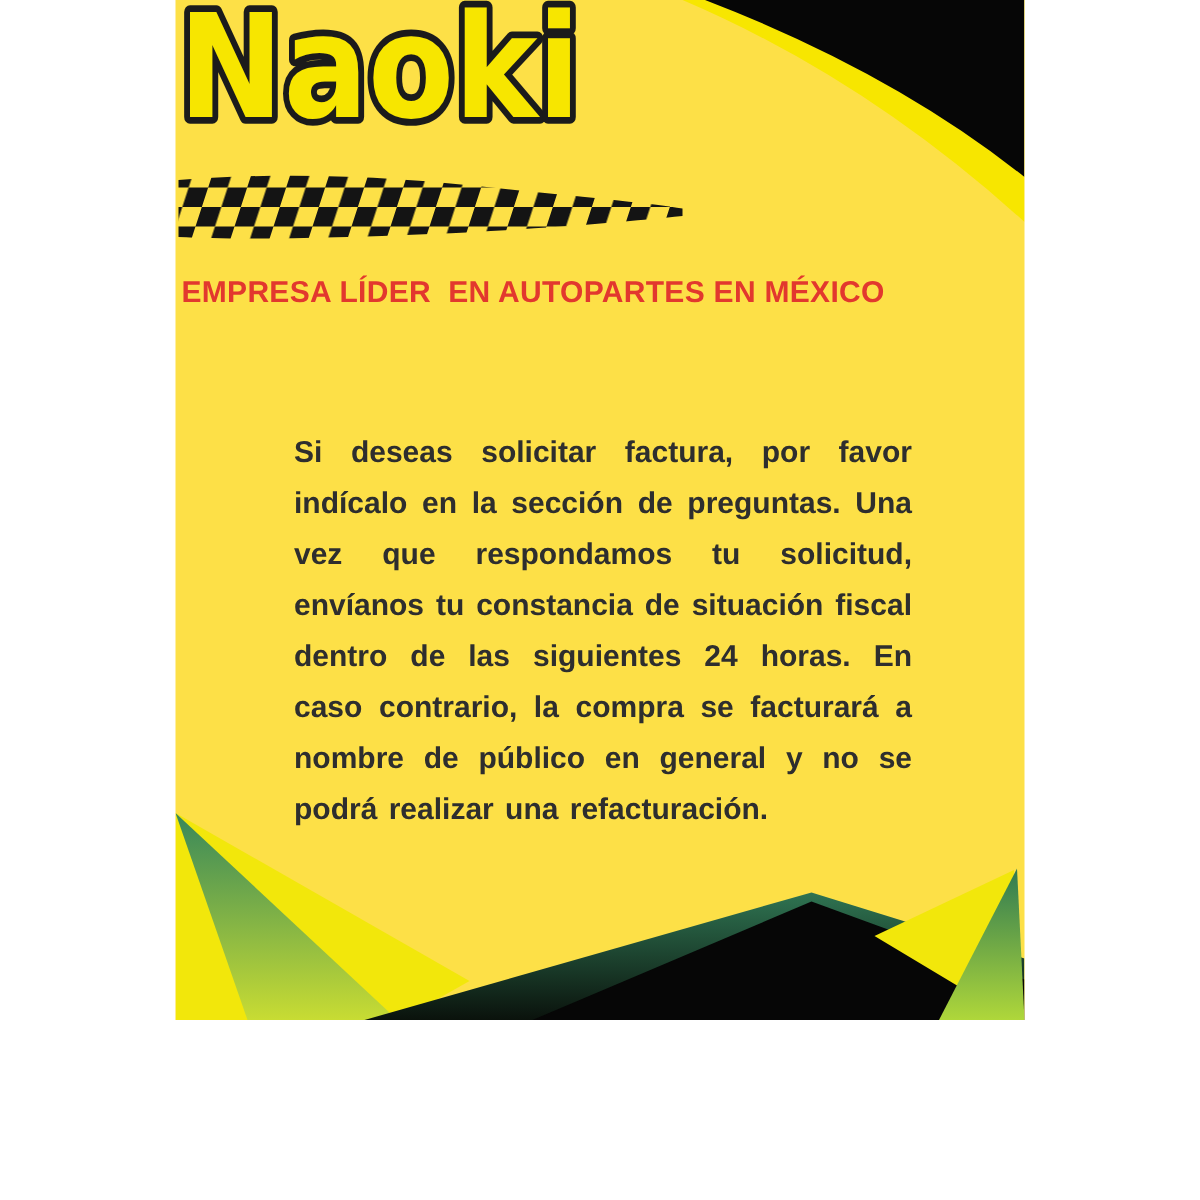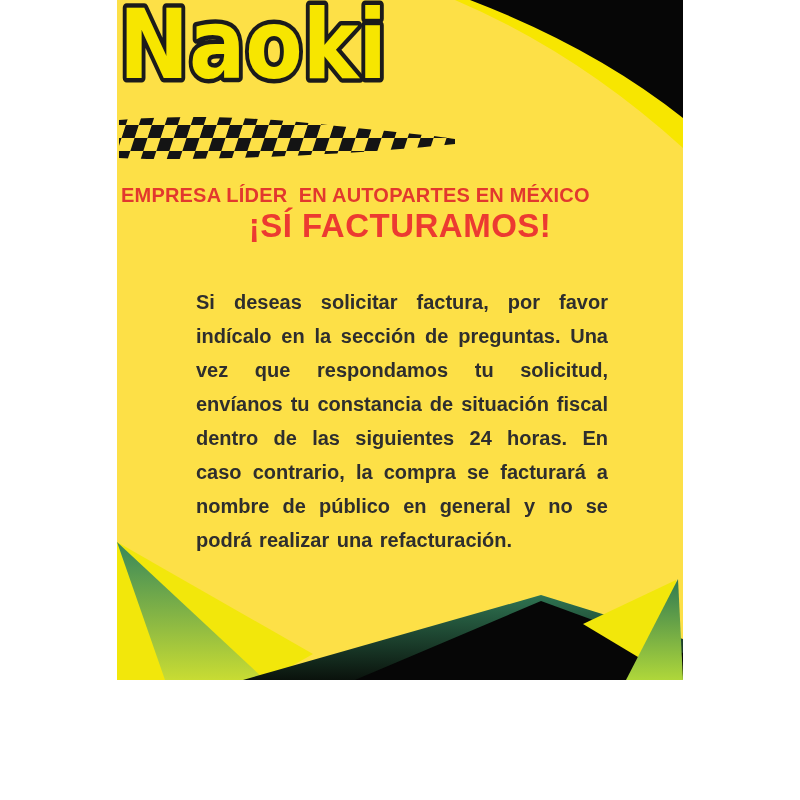--- a/index.html
+++ b/index.html
@@ -94,17 +94,16 @@
         <rect width="13" height="13" fill="#141414"></rect>
         <rect x="13" y="13" width="13" height="13" fill="#141414"></rect>
       </pattern>
     </defs>
     <path d="M2,8 C80,2 150,6 220,14 C280,20 320,24 338,27 L338,32
              C300,36 240,41 170,44 C100,47 40,48 2,46 Z" fill="url(#chk)"></path>
   </svg>
 
   <div class="tagline">EMPRESA LÍDER  EN AUTOPARTES EN MÉXICO</div>
 
-  <h1 class="heading">¡SÍ FACTURAMOS!</h1>
 
   <p class="body-text">Si deseas solicitar factura, por favor indícalo en la sección de preguntas. Una vez que respondamos tu solicitud, envíanos tu constancia de situación fiscal dentro de las siguientes 24 horas. En caso contrario, la compra se facturará a nombre de público en general y no se podrá realizar una refacturación.</p>
 
 </div>
 
 </body></html>

